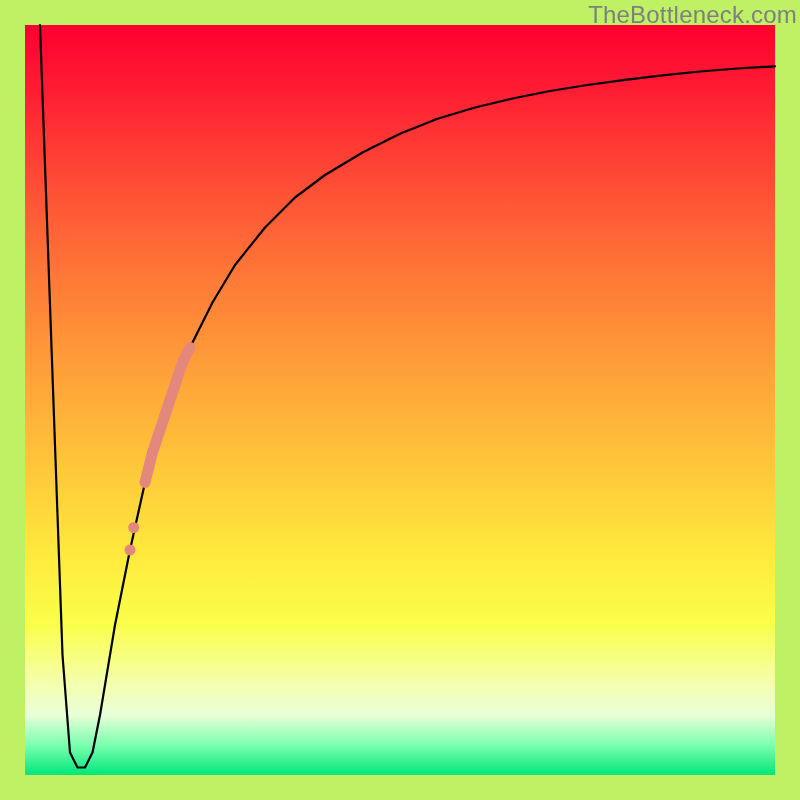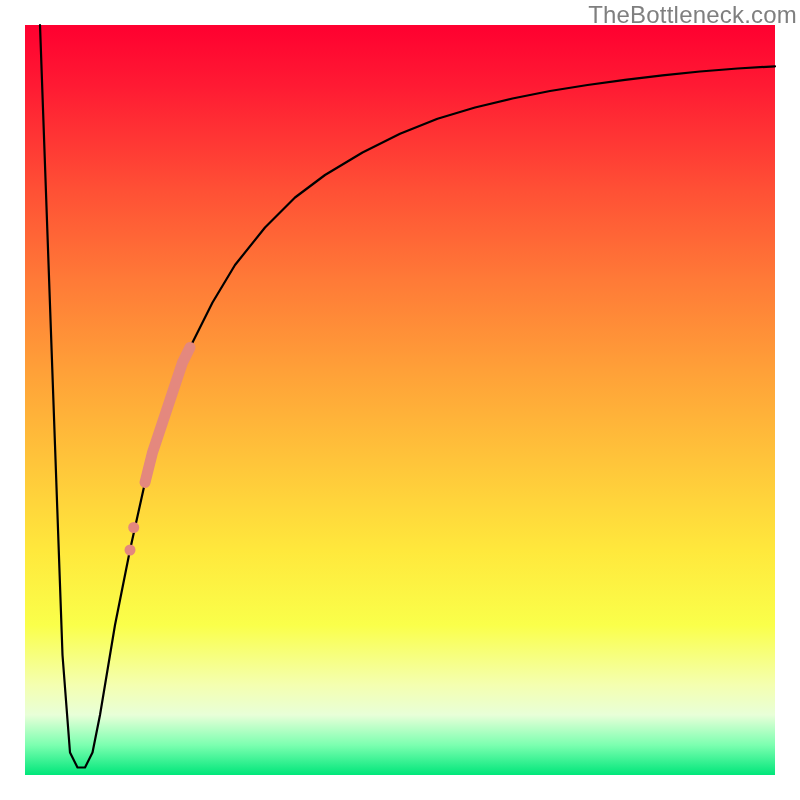--- a/index.html
+++ b/index.html
@@ -8,21 +8,21 @@
     width: 800px;
     height: 800px;
     overflow: hidden;
     background: #000;
     font-family: Arial, Helvetica, sans-serif;
   }
   .stage {
     position: relative;
     width: 800px;
     height: 800px;
-    background: #ffffff;
+    background: #bef264;
   }
   .plot-area {
     position: absolute;
     left: 25px;
     top: 25px;
     width: 750px;
     height: 750px;
     
     background: linear-gradient(
       to bottom,

